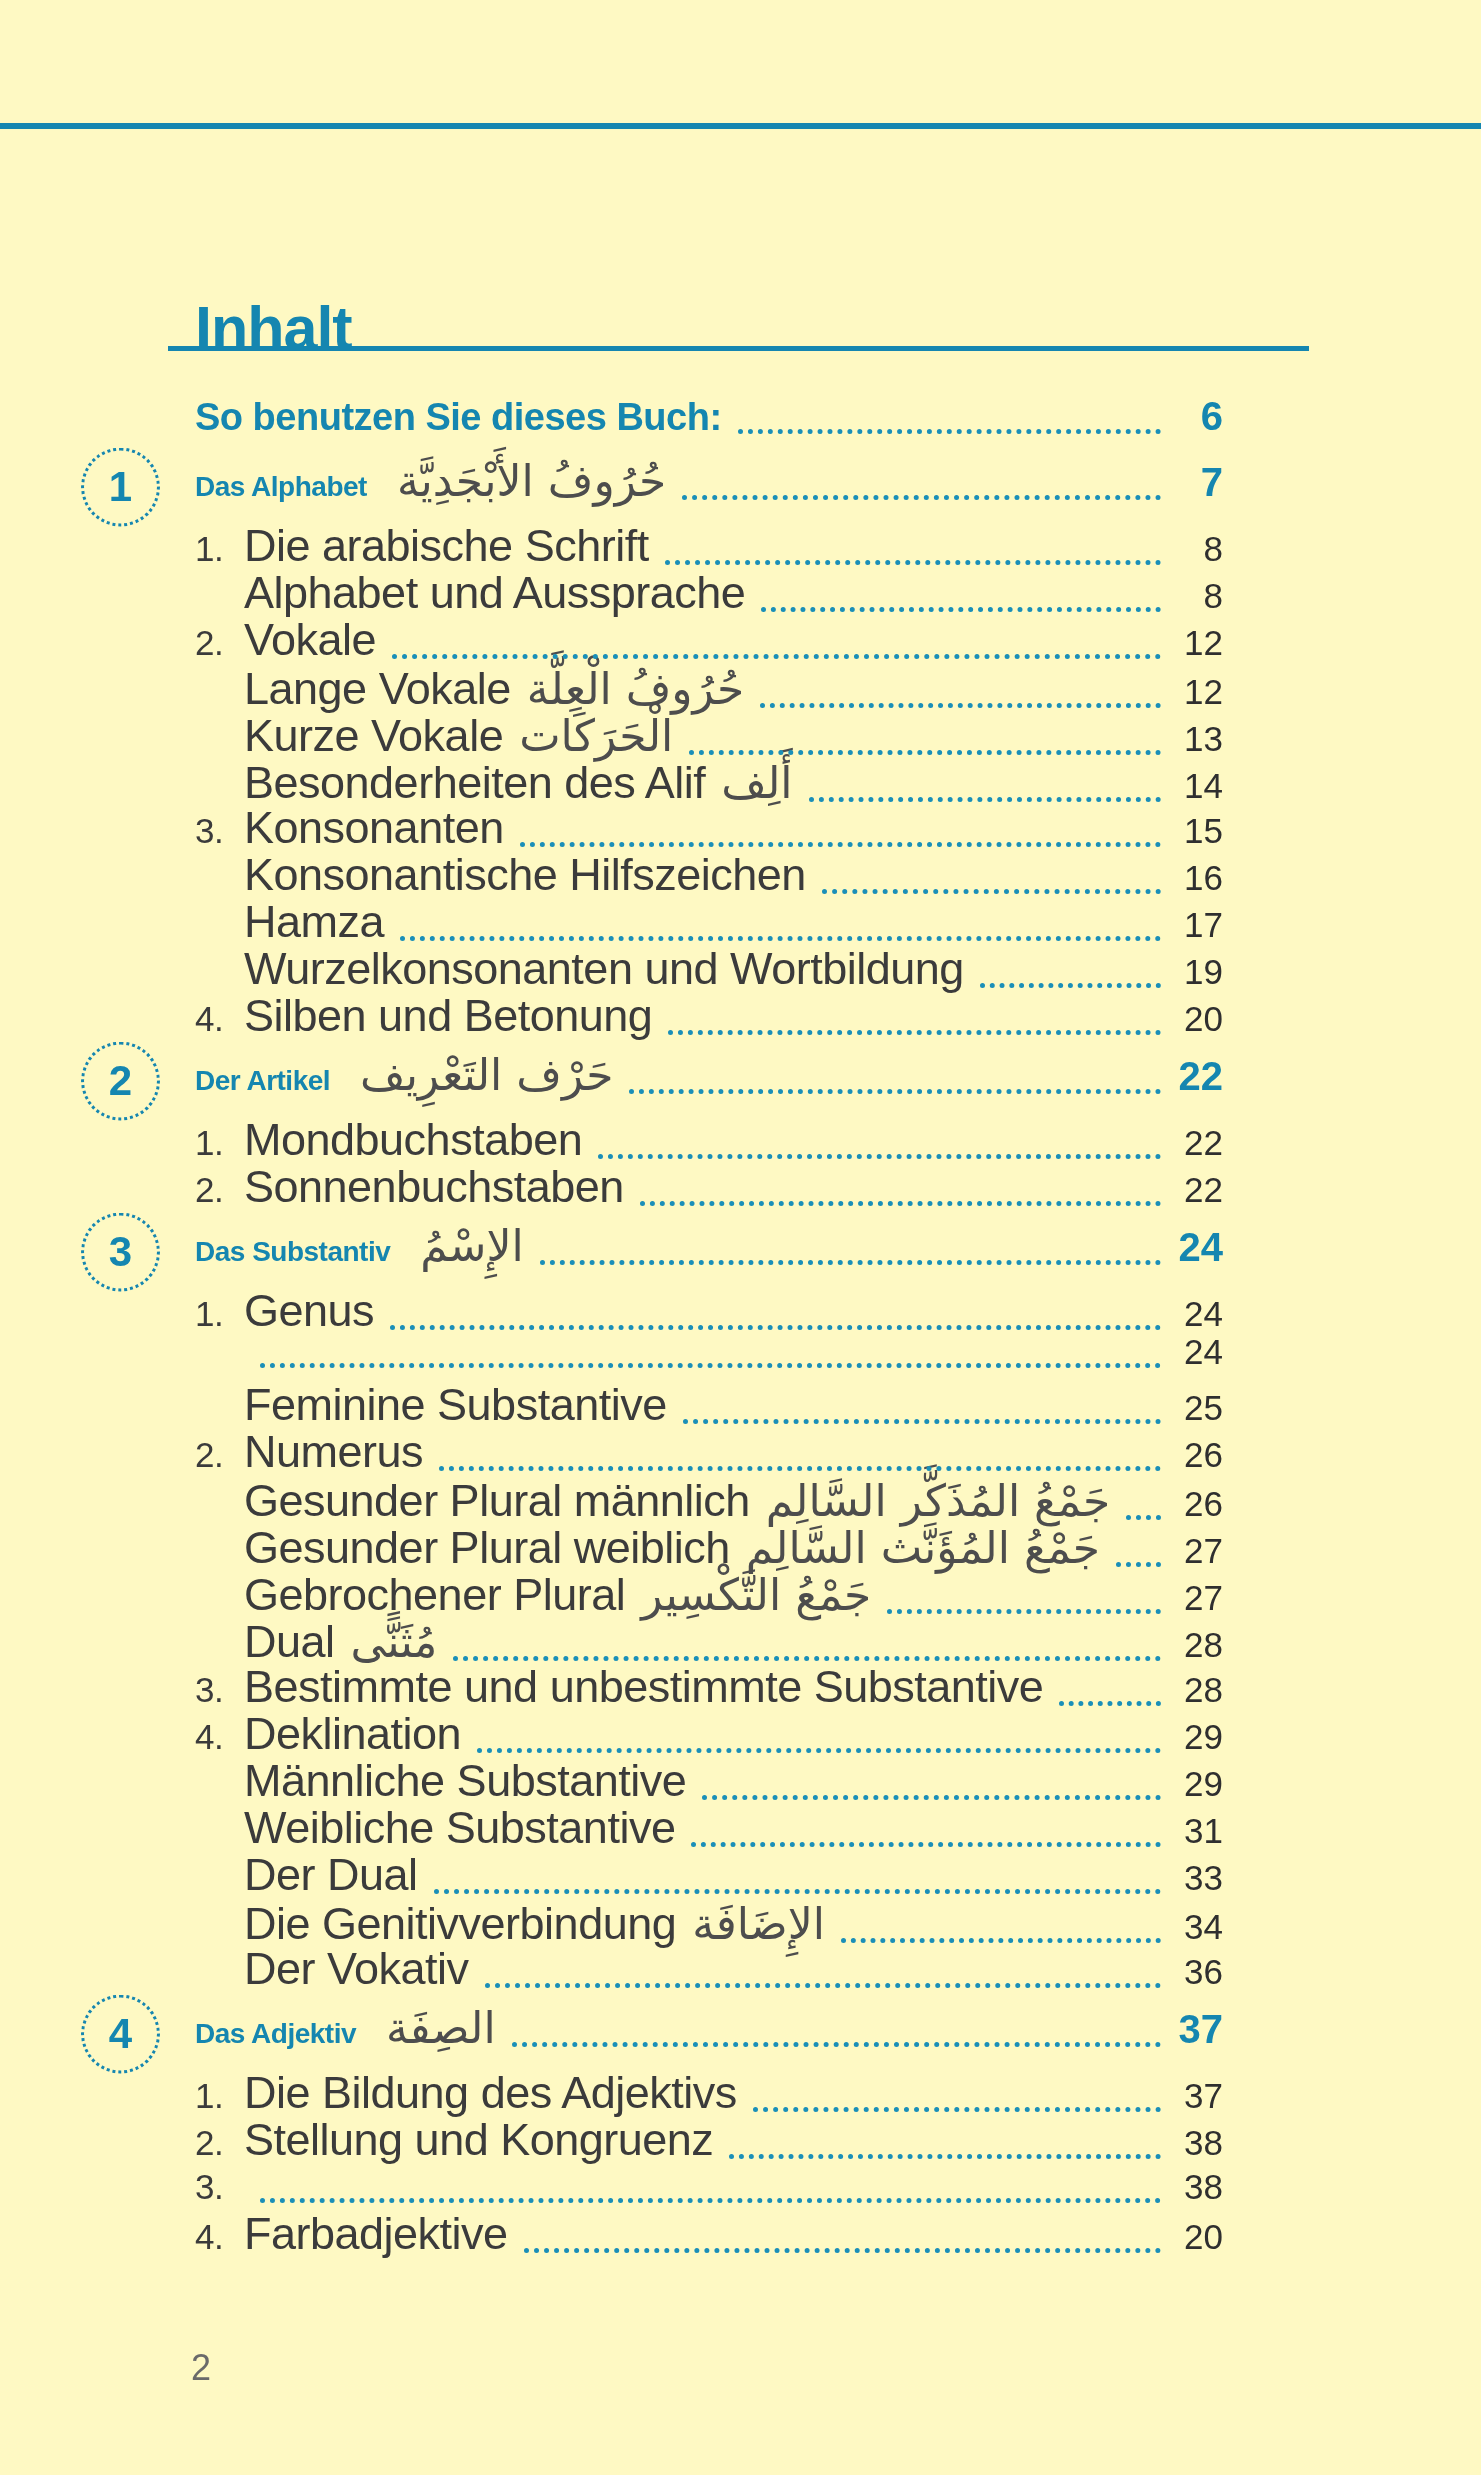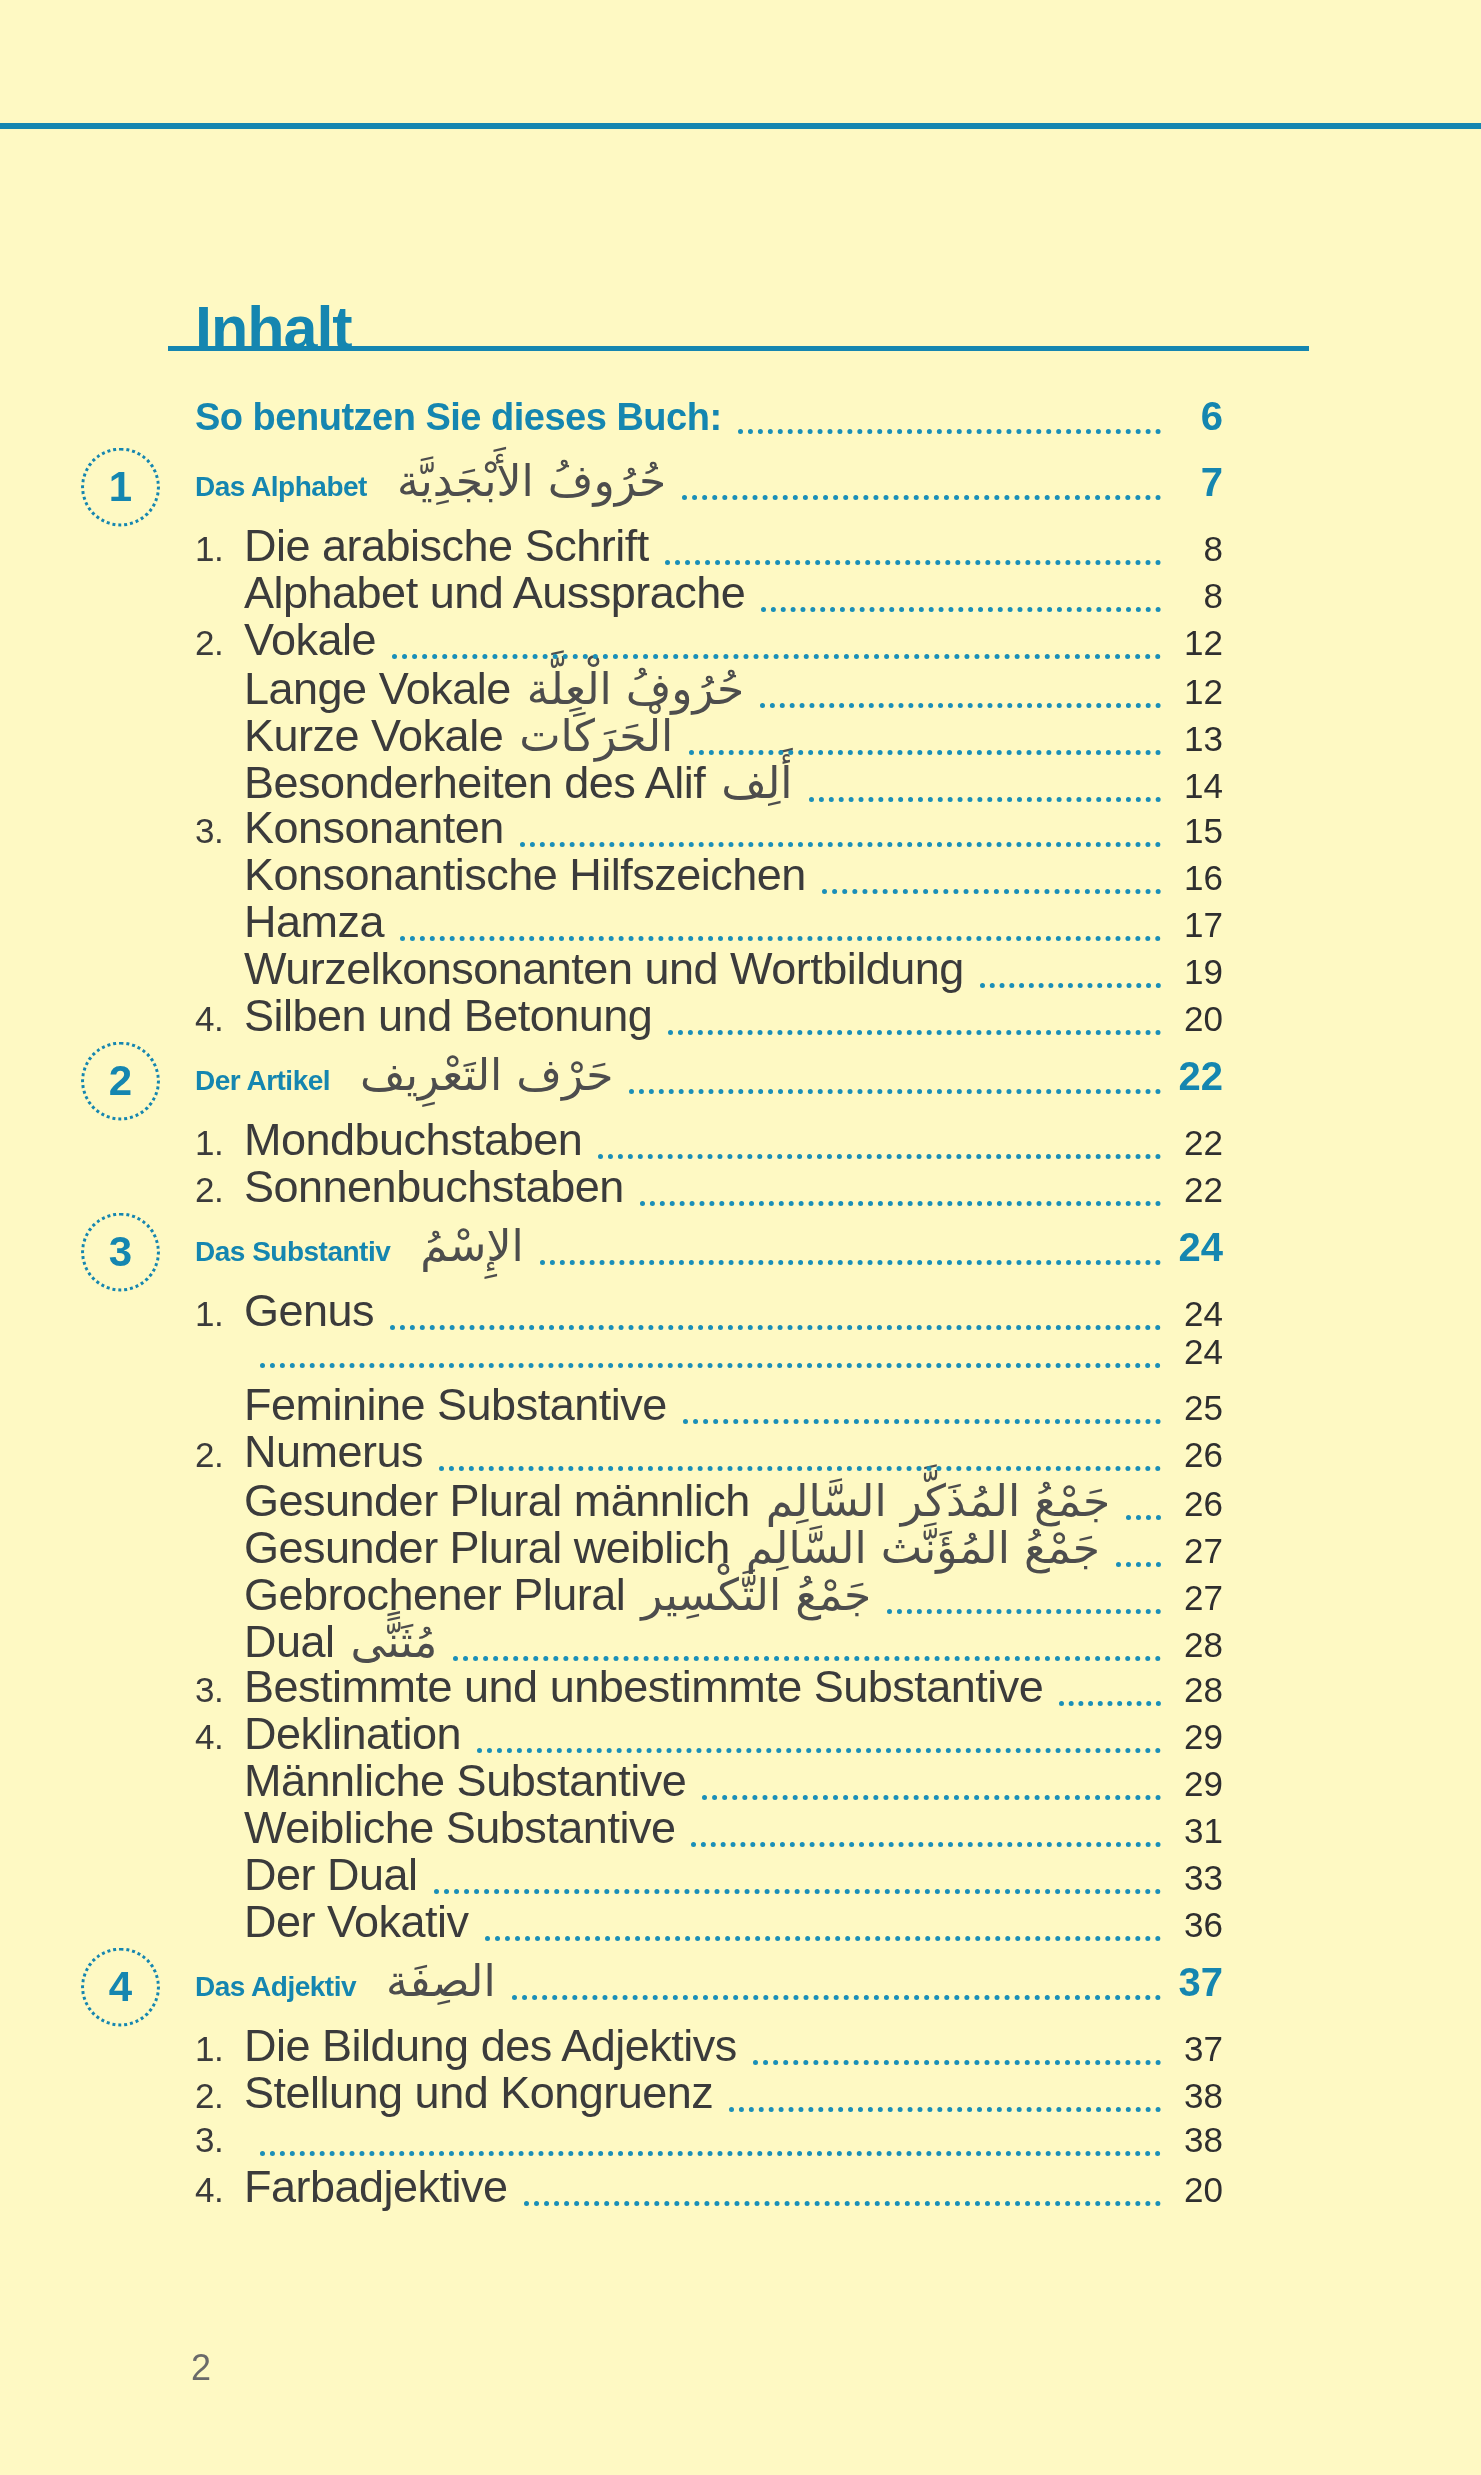--- a/index.html
+++ b/index.html
@@ -328,20 +328,27 @@
   </div>
 
   <div class="row item">
     <span class="num"></span>
     <span class="label">Der Dual</span>
 
     <span class="leader"></span>
     <span class="pageno">33</span>
   </div>
 
+  <div class="row item">
+    <span class="num"></span>
+    <span class="label">Die Genitivverbindung</span>
+    <bdi class="arabic" dir="rtl">الإِضَافَة</bdi>
+    <span class="leader"></span>
+    <span class="pageno">34</span>
+  </div>
 
 
   <div class="row item">
     <span class="num"></span>
     <span class="label">Der Vokativ</span>
 
     <span class="leader"></span>
     <span class="pageno">36</span>
   </div>
 

